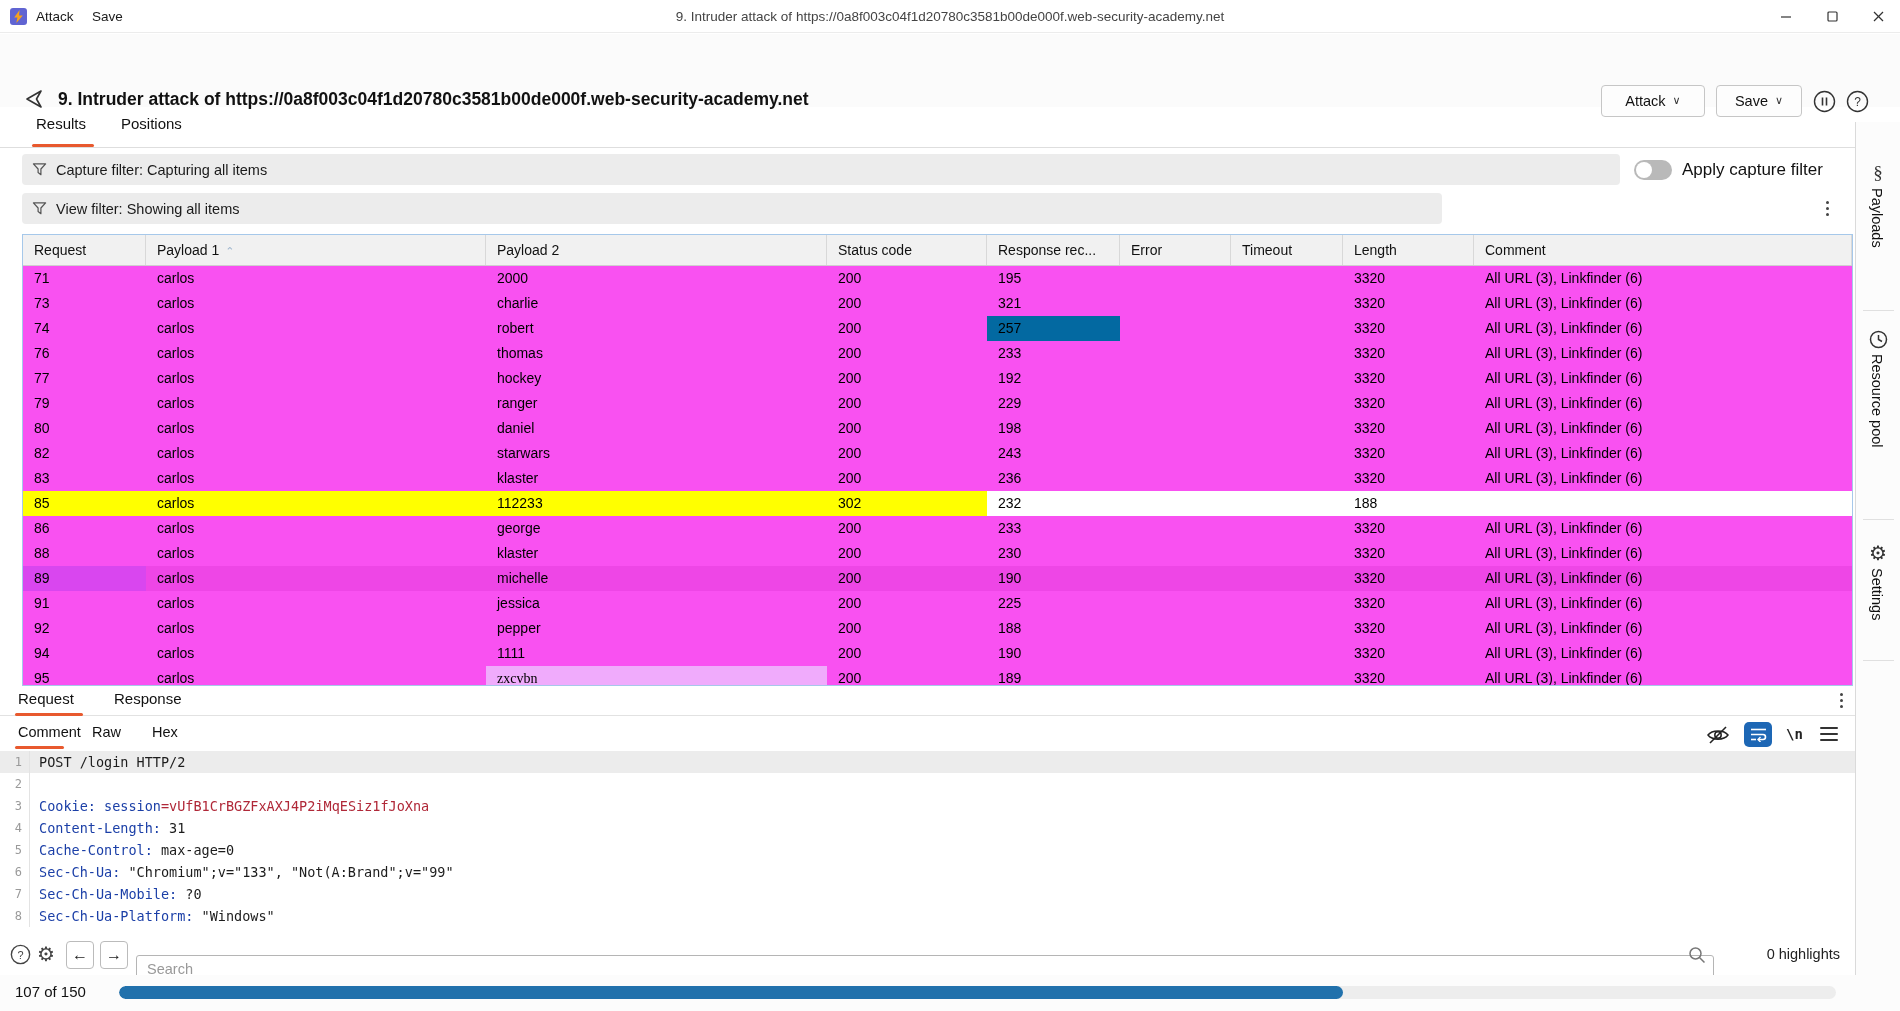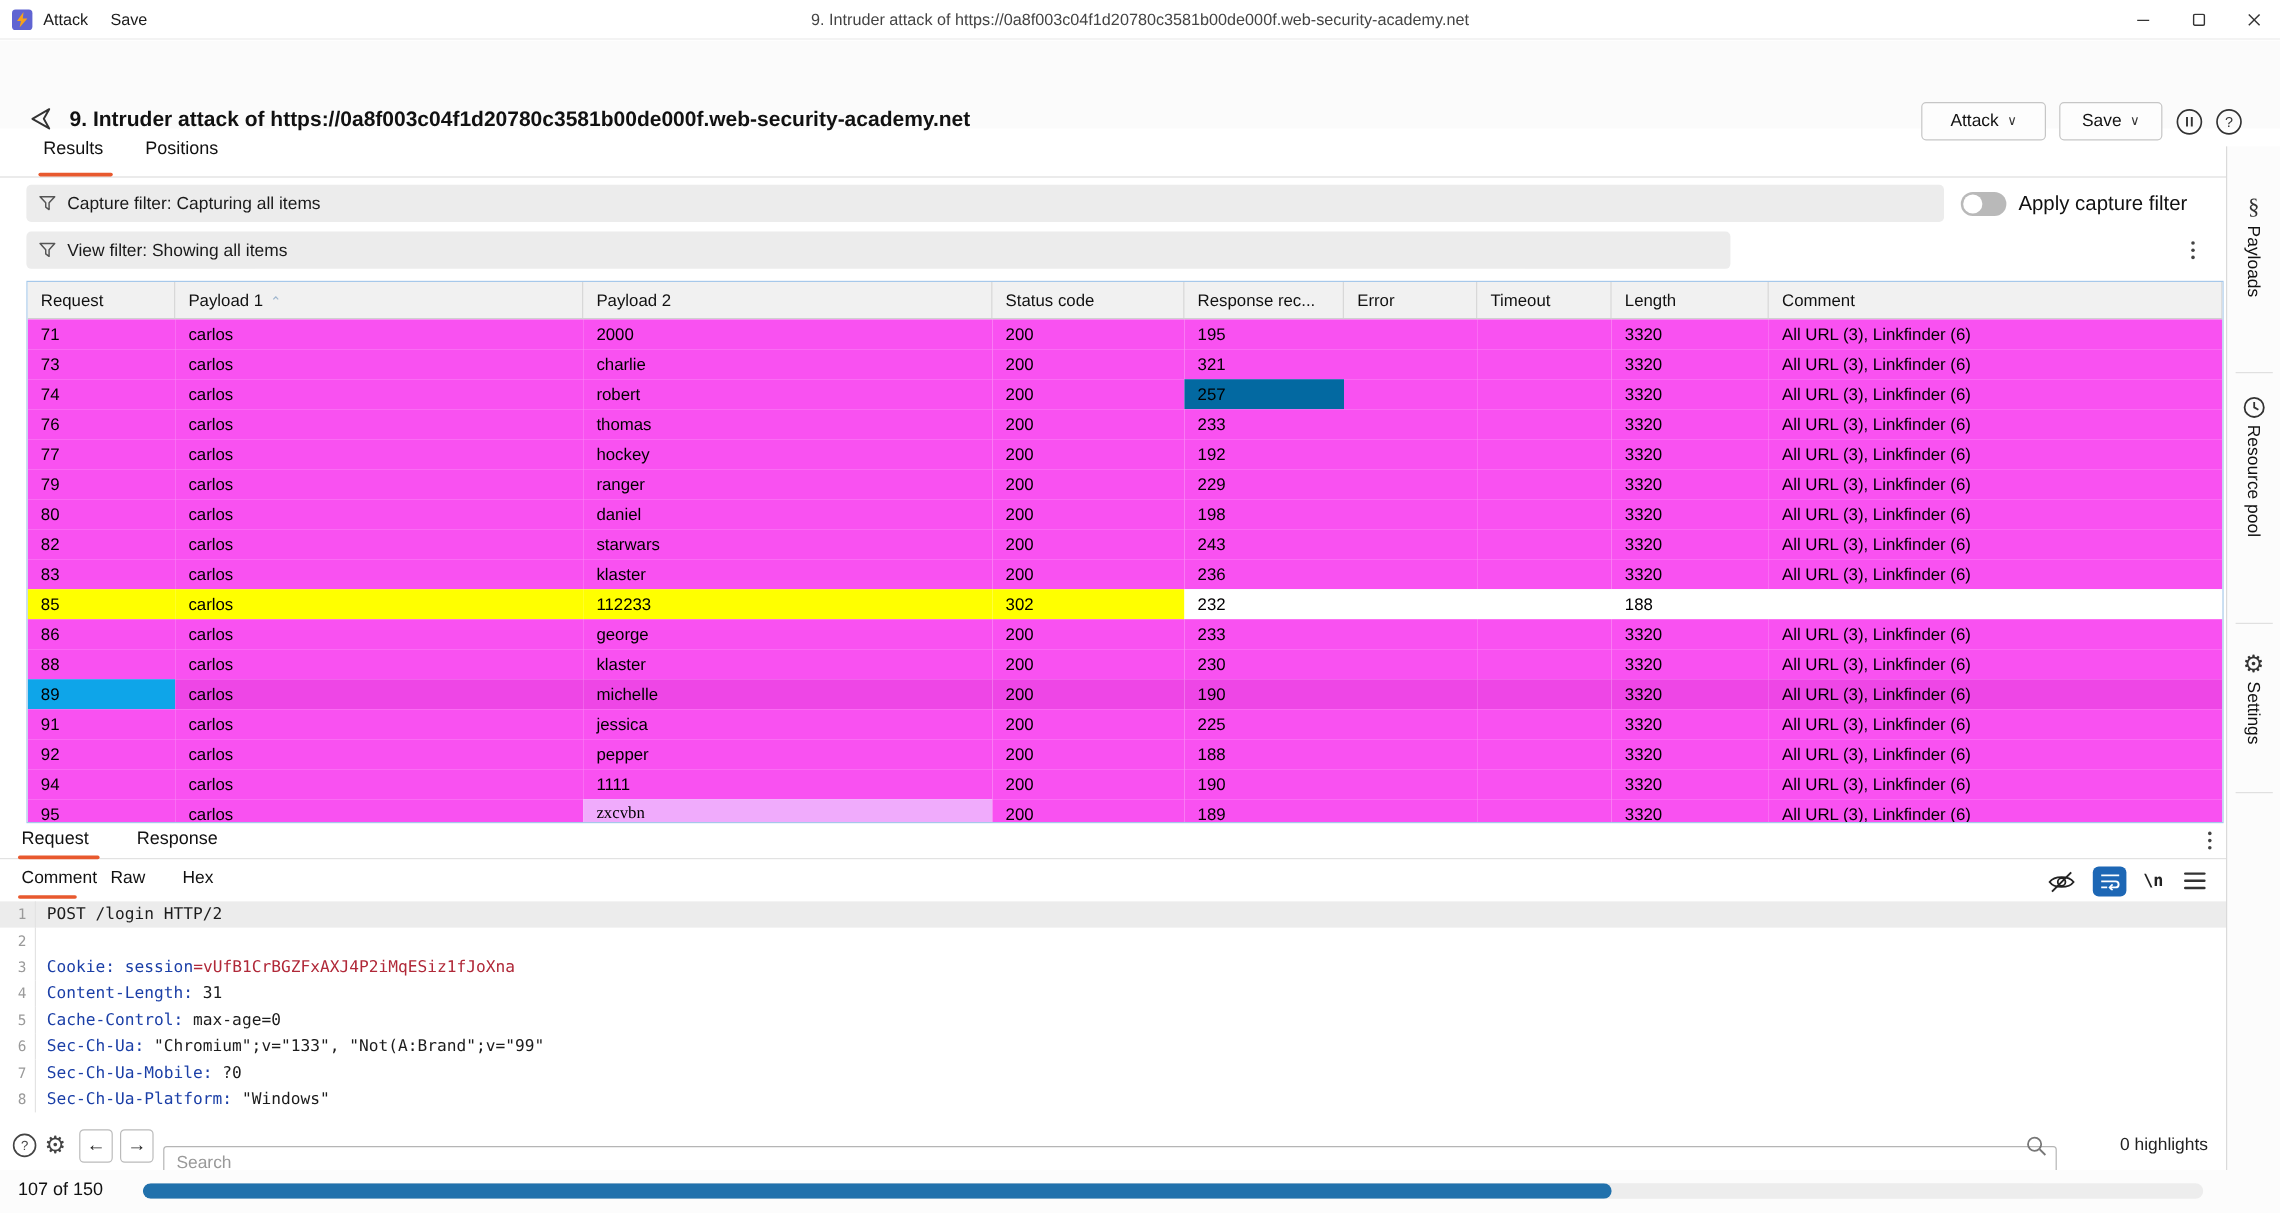--- a/index.html
+++ b/index.html
@@ -323,21 +323,21 @@
           <div class="td" style="flex: 0 0 340px; background: rgb(249, 81, 241);">carlos</div>
           <div class="td" style="flex: 0 0 341px; background: rgb(249, 81, 241);">klaster</div>
           <div class="td" style="flex: 0 0 160px; background: rgb(249, 81, 241);">200</div>
           <div class="td" style="flex: 0 0 133px; background: rgb(249, 81, 241);">230</div>
           <div class="td" style="flex: 0 0 111px; background: rgb(249, 81, 241);"></div>
           <div class="td" style="flex: 0 0 112px; background: rgb(249, 81, 241);"></div>
           <div class="td" style="flex: 0 0 131px; background: rgb(249, 81, 241);">3320</div>
           <div class="td" style="flex: 1 1 auto; background: rgb(249, 81, 241);">All URL (3), Linkfinder (6)</div>
         </div>
         <div class="tr">
-          <div class="td" style="flex: 0 0 123px; background: #0ea5e9;">89</div>
+          <div class="td" style="flex: 0 0 123px; background: #d946ef;">89</div>
           <div class="td" style="flex: 0 0 340px; background: rgb(238, 70, 230);">carlos</div>
           <div class="td" style="flex: 0 0 341px; background: rgb(238, 70, 230);">michelle</div>
           <div class="td" style="flex: 0 0 160px; background: rgb(238, 70, 230);">200</div>
           <div class="td" style="flex: 0 0 133px; background: rgb(238, 70, 230);">190</div>
           <div class="td" style="flex: 0 0 111px; background: rgb(238, 70, 230);"></div>
           <div class="td" style="flex: 0 0 112px; background: rgb(238, 70, 230);"></div>
           <div class="td" style="flex: 0 0 131px; background: rgb(238, 70, 230);">3320</div>
           <div class="td" style="flex: 1 1 auto; background: rgb(238, 70, 230);">All URL (3), Linkfinder (6)</div>
         </div>
         <div class="tr">

